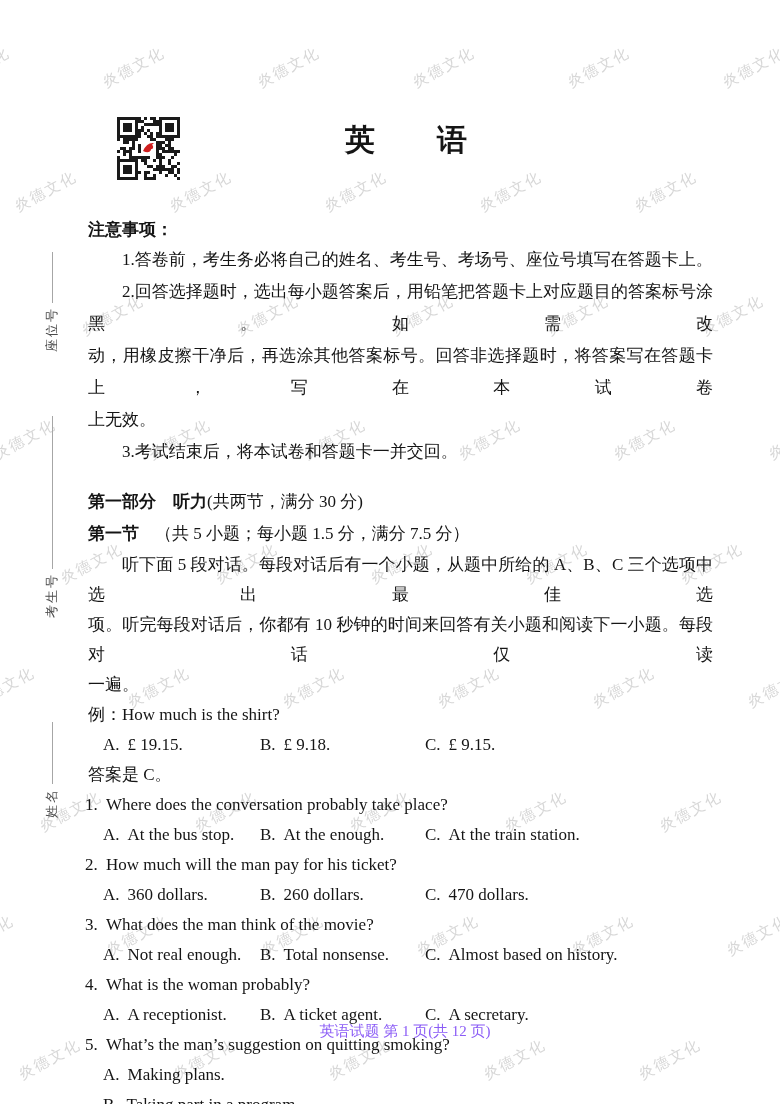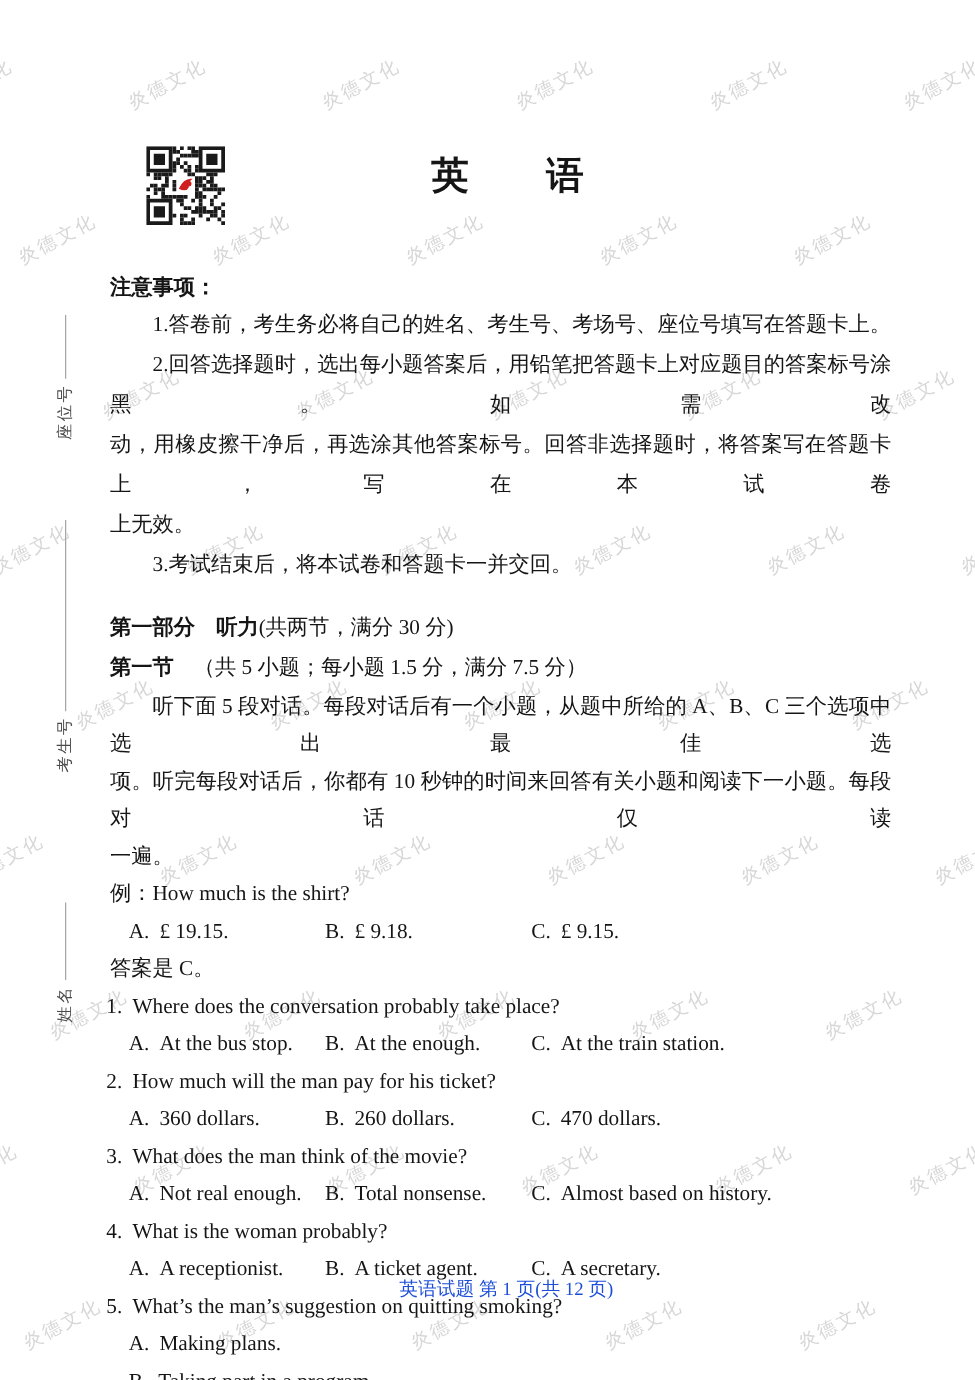--- a/index.html
+++ b/index.html
@@ -37,21 +37,21 @@
   .opt-col1{width:157px;}
   .opt-col2{width:165px;}
   .opt-col3{flex:1;}
   .opt-letter{margin-right:8px;}
   .question{display:flex;margin-left:-3px;line-height:30px;}
   .qnum{width:21px;flex:none;}
   .qtext{flex:1;}
   .opt-stackline{margin-left:15px;line-height:30px;}
   
   .page-footer{position:absolute;top:1022px;left:0;width:100%;box-sizing:border-box;padding-left:30px;
-    text-align:center;font-size:15px;color:#1d4ed8;z-index:2;}
+    text-align:center;font-size:15px;color:#8b5cf6;z-index:2;}
   .promo{position:absolute;top:1071px;left:0;width:100%;text-align:center;
     font-family:"Liberation Sans","DejaVu Sans",sans-serif;font-weight:bold;font-size:17px;z-index:2;}
 </style>
 </head>
 <body>
 
 <div class="page">
 
   <div class="wm-layer" style="color: rgb(215, 215, 215);">
       <span class="wm" style="left: -55px; top: 58px; color: rgb(215, 215, 215);">炎德文化</span>

